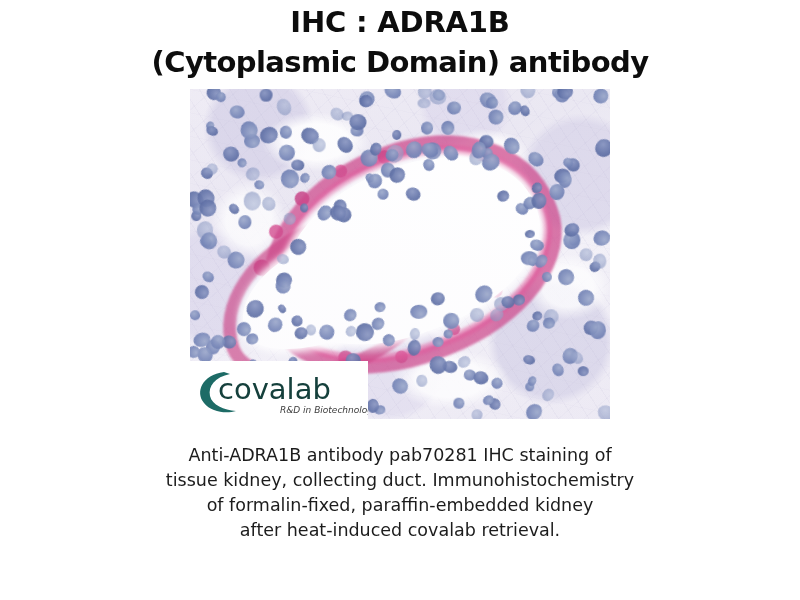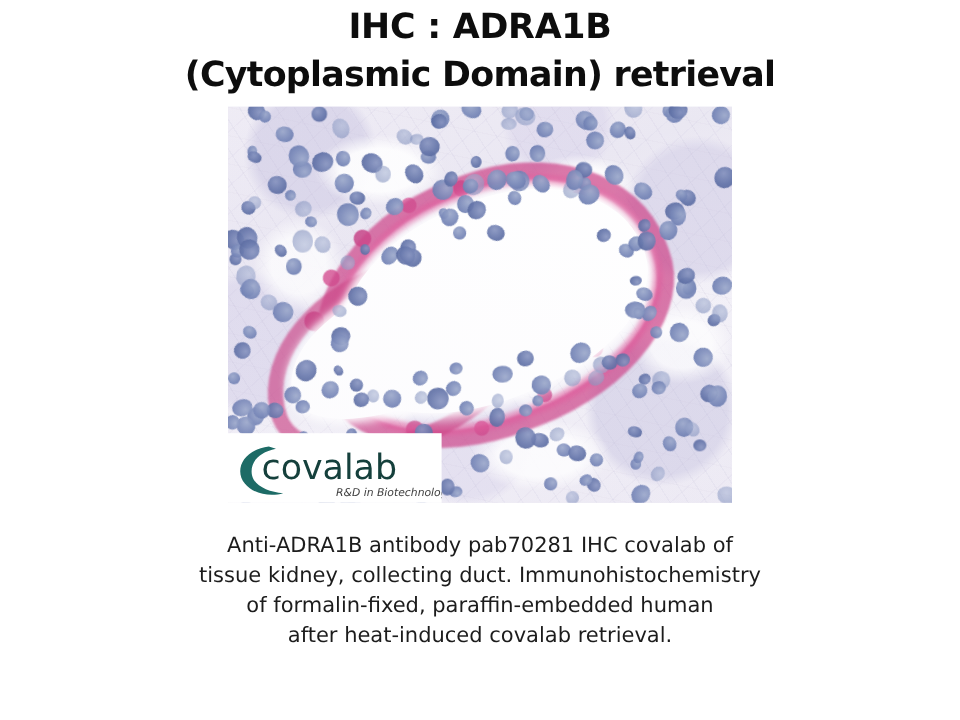--- a/index.html
+++ b/index.html
@@ -243,21 +243,21 @@
     white-space: nowrap;
   }
 </style>
 </head>
 <body>
 
 <div class="page">
 
   <div class="title-block">
     <div class="title-line line1">IHC : ADRA1B</div>
-    <div class="title-line line2">(Cytoplasmic Domain) retrieval</div>
+    <div class="title-line line2">(Cytoplasmic Domain) antibody</div>
   </div>
 
   <div class="figure-wrap">
     <div class="micrograph">
       <div class="tissue-base"></div>
       <div class="tissue-web"></div>
       <div class="lumina"></div>
 
       <div class="stain-speckle"></div>
       <div class="duct-stain"></div>
@@ -485,19 +485,19 @@
     <div class="logo-box">
       <svg class="logo-svg" viewBox="0 0 178 58">
         <path d="M34 11 C12 14, 5 31, 14 42 C21 51, 36 53, 46 50 C34 49, 22 44, 20 35 C18 25, 25 16, 40 13 Z" fill="#1d6b66"></path>
         <text x="28" y="38" font-family="'DejaVu Sans', sans-serif" font-size="29" fill="#15403c">covalab</text>
         <text x="90" y="52" font-family="'DejaVu Sans', sans-serif" font-size="9" font-style="italic" fill="#3d3d3d">R&amp;D in Biotechnology</text>
       </svg>
     </div>
   </div>
 
   <div class="caption">
-    <div class="caption-line">Anti-ADRA1B antibody pab70281 IHC covalab of</div>
+    <div class="caption-line">Anti-ADRA1B antibody pab70281 IHC staining of</div>
     <div class="caption-line">tissue kidney, collecting duct. Immunohistochemistry</div>
-    <div class="caption-line">of formalin-fixed, paraffin-embedded human</div>
+    <div class="caption-line">of formalin-fixed, paraffin-embedded kidney</div>
     <div class="caption-line">after heat-induced covalab retrieval.</div>
   </div>
 
 </div>
 
 </body></html>

